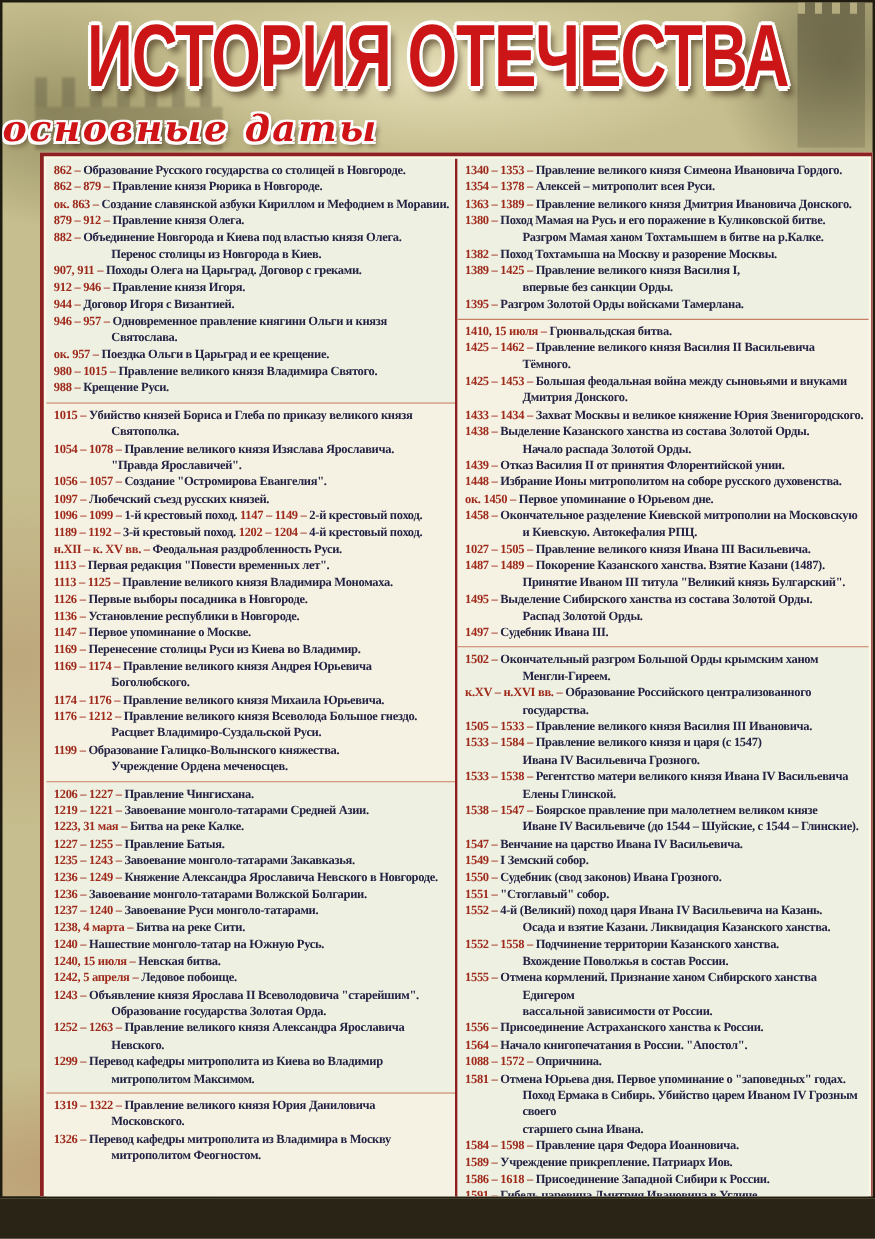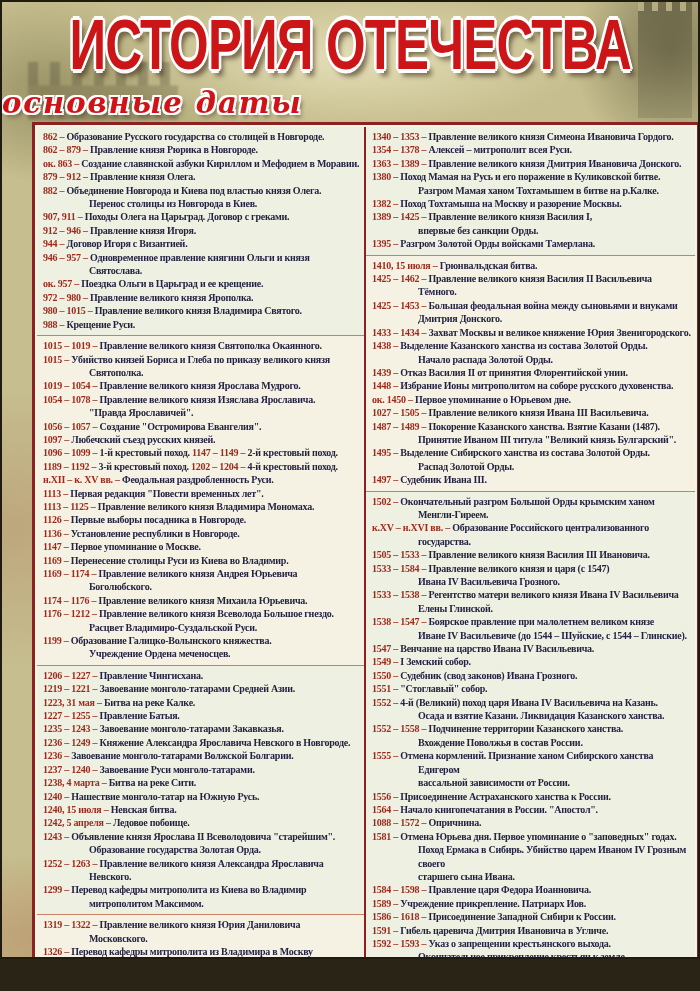--- a/index.html
+++ b/index.html
@@ -90,29 +90,26 @@
           <p class="entry"><span class="d">862 – 879</span><span class="d"> – </span><span class="t">Правление князя Рюрика в Новгороде.</span></p>
           <p class="entry"><span class="d">ок. 863</span><span class="d"> – </span><span class="t">Создание славянской азбуки Кириллом и Мефодием в Моравии.</span></p>
           <p class="entry"><span class="d">879 – 912</span><span class="d"> – </span><span class="t">Правление князя Олега.</span></p>
           <p class="entry"><span class="d">882</span><span class="d"> – </span><span class="t">Объединение Новгорода и Киева под властью князя Олега.
 Перенос столицы из Новгорода в Киев.</span></p>
           <p class="entry"><span class="d">907, 911</span><span class="d"> – </span><span class="t">Походы Олега на Царьград. Договор с греками.</span></p>
           <p class="entry"><span class="d">912 – 946</span><span class="d"> – </span><span class="t">Правление князя Игоря.</span></p>
           <p class="entry"><span class="d">944</span><span class="d"> – </span><span class="t">Договор Игоря с Византией.</span></p>
           <p class="entry"><span class="d">946 – 957</span><span class="d"> – </span><span class="t">Одновременное правление княгини Ольги и князя Святослава.</span></p>
           <p class="entry"><span class="d">ок. 957</span><span class="d"> – </span><span class="t">Поездка Ольги в Царьград и ее крещение.</span></p>
-          <p class="entry"><span class="d">972 – 980</span><span class="d"> – </span><span class="t">Правление великого князя Ярополка.</span></p>
           <p class="entry"><span class="d">980 – 1015</span><span class="d"> – </span><span class="t">Правление великого князя Владимира Святого.</span></p>
           <p class="entry"><span class="d">988</span><span class="d"> – </span><span class="t">Крещение Руси.</span></p>
         </div>
         <div class="section warm">
-          <p class="entry"><span class="d">1015 – 1019</span><span class="d"> – </span><span class="t">Правление великого князя Святополка Окаянного.</span></p>
           <p class="entry"><span class="d">1015</span><span class="d"> – </span><span class="t">Убийство князей Бориса и Глеба по приказу великого князя
 Святополка.</span></p>
-          <p class="entry"><span class="d">1019 – 1054</span><span class="d"> – </span><span class="t">Правление великого князя Ярослава Мудрого.</span></p>
           <p class="entry"><span class="d">1054 – 1078</span><span class="d"> – </span><span class="t">Правление великого князя Изяслава Ярославича.
 "Правда Ярославичей".</span></p>
           <p class="entry"><span class="d">1056 – 1057</span><span class="d"> – </span><span class="t">Создание "Остромирова Евангелия".</span></p>
           <p class="entry"><span class="d">1097</span><span class="d"> – </span><span class="t">Любечский съезд русских князей.</span></p>
           <p class="entry"><span class="d">1096 – 1099</span><span class="d"> – </span><span class="t">1-й крестовый поход.</span> <span class="d">1147 – 1149</span><span class="d"> – </span><span class="t">2-й крестовый поход.</span></p>
           <p class="entry"><span class="d">1189 – 1192</span><span class="d"> – </span><span class="t">3-й крестовый поход.</span> <span class="d">1202 – 1204</span><span class="d"> – </span><span class="t">4-й крестовый поход.</span></p>
           <p class="entry"><span class="d">н.XII – к. XV вв.</span><span class="d"> – </span><span class="t">Феодальная раздробленность Руси.</span></p>
           <p class="entry"><span class="d">1113</span><span class="d"> – </span><span class="t">Первая редакция "Повести временных лет".</span></p>
           <p class="entry"><span class="d">1113 – 1125</span><span class="d"> – </span><span class="t">Правление великого князя Владимира Мономаха.</span></p>
           <p class="entry"><span class="d">1126</span><span class="d"> – </span><span class="t">Первые выборы посадника в Новгороде.</span></p>
@@ -167,20 +164,22 @@
           <p class="entry"><span class="d">1410, 15 июля</span><span class="d"> – </span><span class="t">Грюнвальдская битва.</span></p>
           <p class="entry"><span class="d">1425 – 1462</span><span class="d"> – </span><span class="t">Правление великого князя Василия II Васильевича Тёмного.</span></p>
           <p class="entry"><span class="d">1425 – 1453</span><span class="d"> – </span><span class="t">Большая феодальная война между сыновьями и внуками
 Дмитрия Донского.</span></p>
           <p class="entry"><span class="d">1433 – 1434</span><span class="d"> – </span><span class="t">Захват Москвы и великое княжение Юрия Звенигородского.</span></p>
           <p class="entry"><span class="d">1438</span><span class="d"> – </span><span class="t">Выделение Казанского ханства из состава Золотой Орды.
 Начало распада Золотой Орды.</span></p>
           <p class="entry"><span class="d">1439</span><span class="d"> – </span><span class="t">Отказ Василия II от принятия Флорентийской унии.</span></p>
           <p class="entry"><span class="d">1448</span><span class="d"> – </span><span class="t">Избрание Ионы митрополитом на соборе русского духовенства.</span></p>
           <p class="entry"><span class="d">ок. 1450</span><span class="d"> – </span><span class="t">Первое упоминание о Юрьевом дне.</span></p>
+          <p class="entry"><span class="d">1458</span><span class="d"> – </span><span class="t">Окончательное разделение Киевской митрополии на Московскую
+и Киевскую. Автокефалия РПЦ.</span></p>
           <p class="entry"><span class="d">1027 – 1505</span><span class="d"> – </span><span class="t">Правление великого князя Ивана III Васильевича.</span></p>
           <p class="entry"><span class="d">1487 – 1489</span><span class="d"> – </span><span class="t">Покорение Казанского ханства. Взятие Казани (1487).
 Принятие Иваном III титула "Великий князь Булгарский".</span></p>
           <p class="entry"><span class="d">1495</span><span class="d"> – </span><span class="t">Выделение Сибирского ханства из состава Золотой Орды.
 Распад Золотой Орды.</span></p>
           <p class="entry"><span class="d">1497</span><span class="d"> – </span><span class="t">Судебник Ивана III.</span></p>
         </div>
         <div class="section cool">
           <p class="entry"><span class="d">1502</span><span class="d"> – </span><span class="t">Окончательный разгром Большой Орды крымским ханом
 Менгли-Гиреем.</span></p>

